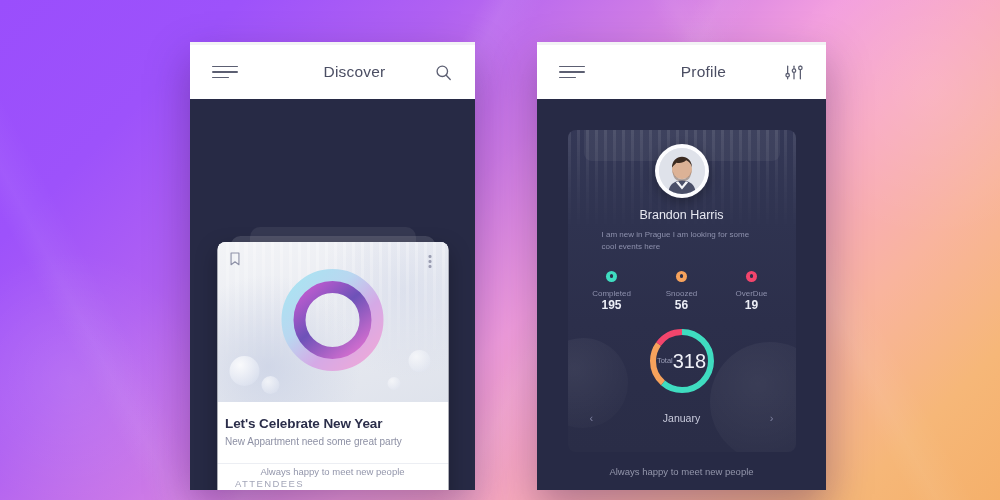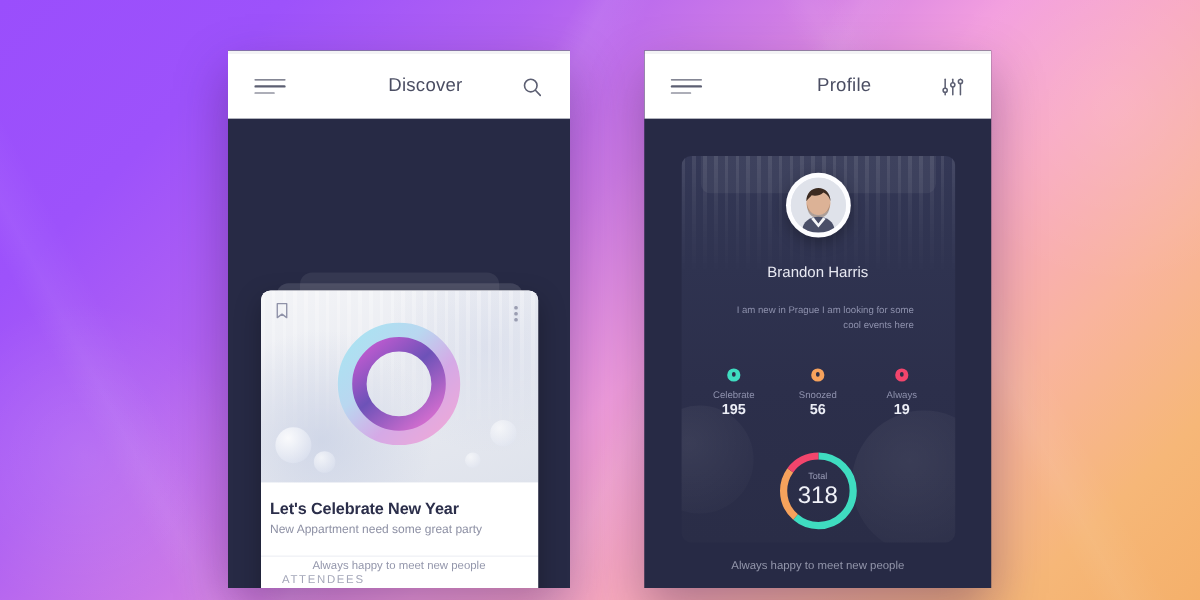--- a/index.html
+++ b/index.html
@@ -259,21 +259,20 @@
   .pb1 { width: 120px; height: 120px; right: -34px; bottom: -10px; }
   .pb2 { width: 90px;  height: 90px;  left: -30px;  bottom: 24px; }
 
   .profile-inner {
     position: relative;
     z-index: 2;
     display: flex;
     flex-direction: column;
     align-items: center;
     padding-top: 14px;
-    gap: 12px;
   }
 
   .profile-avatar {
     width: 54px; height: 54px;
     border-radius: 50%;
     background: #fdfdff;
     padding: 4px;
     box-shadow: 0 4px 12px rgba(0,0,0,0.3);
     cursor: pointer;
   }
@@ -286,21 +285,21 @@
   .profile-avatar svg { display: block; width: 100%; height: 100%; }
 
   .profile-name {
     margin-top: 10px;
     font-size: 12.5px;
     color: #e8e9f2;
   }
   .profile-bio {
     margin-top: 7px;
     width: 160px;
-    text-align: right;
+    text-align: left;
     font-size: 8px;
     line-height: 1.55;
     color: #8e91ad;
   }
 
   .stats-row {
     margin-top: 17px;
     display: flex;
     width: 196px;
     justify-content: space-between;
@@ -322,21 +321,21 @@
 
   .donut-wrap {
     margin-top: 14px;
     position: relative;
     width: 70px; height: 70px;
   }
   .donut-center {
     position: absolute;
     inset: 0;
     display: flex;
-    flex-direction: column;
+    flex-direction: row;
     align-items: center;
     justify-content: center;
   }
   .donut-label { font-size: 7.5px; color: #9b9eb8; }
   .donut-total { font-size: 20px; font-weight: normal; color: #f0f1f8; margin-top: 1px; }
 
   .month-nav {
     margin-top: 15px;
     width: 196px;
     display: flex;
@@ -483,31 +482,31 @@
               </svg>
             </div>
           </div>
 
           <div class="profile-name">Brandon Harris</div>
           <div class="profile-bio">I am new in Prague I am looking for some cool events here</div>
 
           <div class="stats-row">
             <div class="stat">
               <div class="stat-dot" style="background:#3fdcc0"></div>
-              <div class="stat-label">Celebrate</div>
+              <div class="stat-label">Completed</div>
               <div class="stat-value">195</div>
             </div>
             <div class="stat">
               <div class="stat-dot" style="background:#f6a25c"></div>
               <div class="stat-label">Snoozed</div>
               <div class="stat-value">56</div>
             </div>
             <div class="stat">
               <div class="stat-dot" style="background:#f2456c"></div>
-              <div class="stat-label">Always</div>
+              <div class="stat-label">OverDue</div>
               <div class="stat-value">19</div>
             </div>
           </div>
 
           <div class="donut-wrap">
             <svg width="70" height="70" viewBox="0 0 70 70">
 
               <g transform="rotate(-90 35 35)">
                 <circle cx="35" cy="35" r="29" fill="none" stroke="#3fdcc0" stroke-width="6" stroke-dasharray="111.7 70.5" stroke-dashoffset="0"></circle>
                 <circle cx="35" cy="35" r="29" fill="none" stroke="#f6a25c" stroke-width="6" stroke-dasharray="43.0 139.2" stroke-dashoffset="-111.7"></circle>

